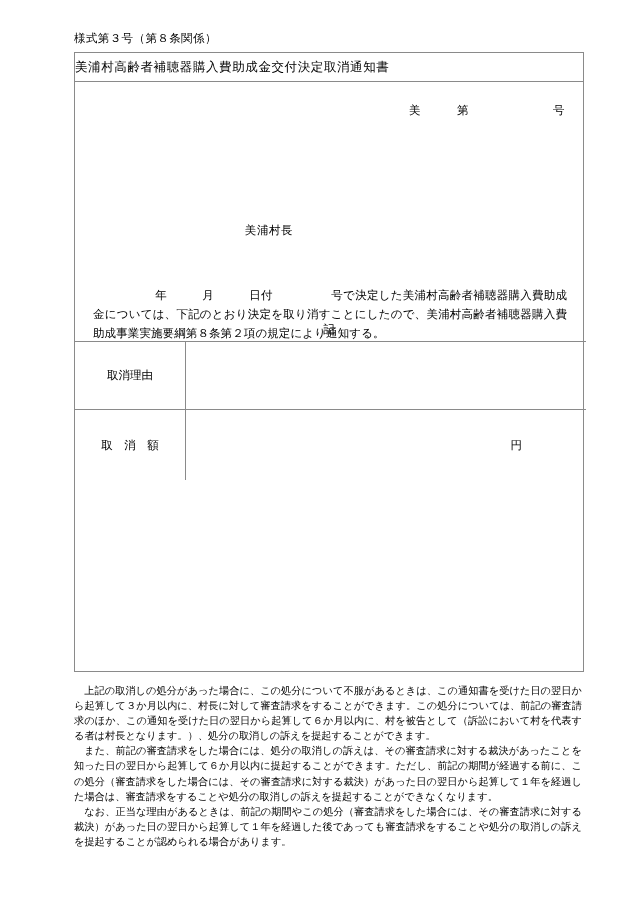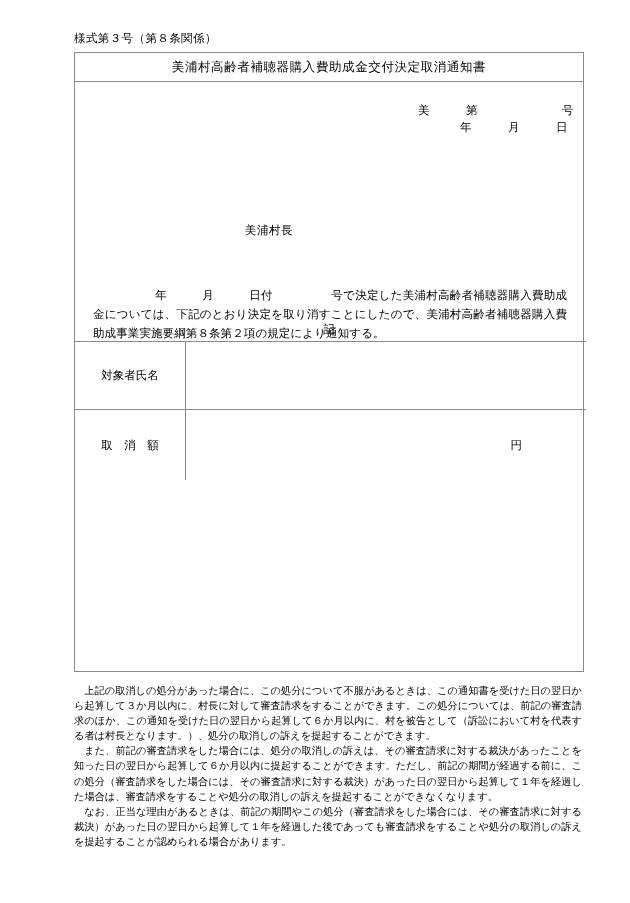--- a/index.html
+++ b/index.html
@@ -47,21 +47,21 @@
   
   .title-band {
     position: absolute;
     left: 0; top: 0;
     width: 100%;
     height: 29px;
     border-bottom: 1px solid #8a8a8a;
     box-sizing: border-box;
     display: flex;
     align-items: center;
-    justify-content: center;
+    justify-content: flex-start;
   }
   .doc-title {
     font-size: 12.5px;
     letter-spacing: 0.6px;
     white-space: nowrap;
   }
 
   
   .preamble {
     position: absolute;
@@ -76,21 +76,21 @@
     position: absolute;
     left: 0;
     top: 20px;
     width: 100%;
     font-size: 11.5px;
     line-height: 17px;
   }
   .meta-line {
     display: block;
     white-space: pre;
-    text-align: center;
+    text-align: left;
     padding-left: 334px;
     letter-spacing: 0.5px;
   }
 
   .addressee {
     position: absolute;
     left: 18px;
     top: 96px;
     font-size: 11.5px;
     line-height: 17.5px;
@@ -201,35 +201,34 @@
   <div class="frame">
 
     <div class="title-band">
       <span class="doc-title">美浦村高齢者補聴器購入費助成金交付決定取消通知書</span>
     </div>
 
     <div class="preamble">
 
       <div class="doc-meta">
         <span class="meta-line">美　　　第　　　　　　　号</span>
-        <span class="meta-line">　　　年　　　月　　　日</span>
       </div>
 
 
       <div class="issuer">美浦村長</div>
 
       <div class="body-text"><span class="indent"></span><span>年　　　月　　　日付　　　　　号で決定した美浦村高齢者補聴器購入費助成金について</span><span>は、下記のとおり決定を取り消すことにしたので、美浦村高齢者補聴器購入費助成事業実施要綱第８条第２項の規定により通知する。</span></div>
 
       <div class="kiji">記</div>
     </div>
 
     <table class="data-table">
       <tbody>
         <tr class="row-name">
-          <td class="lbl-cell">対象者氏名</td>
+          <td class="lbl-cell">取消理由</td>
           <td class="val-cell"></td>
         </tr>
         <tr class="row-amount">
           <td class="lbl-cell">取　消　額</td>
           <td class="val-cell">
             <span class="yen-unit">円</span>
           </td>
         </tr>
       </tbody>
     </table>

